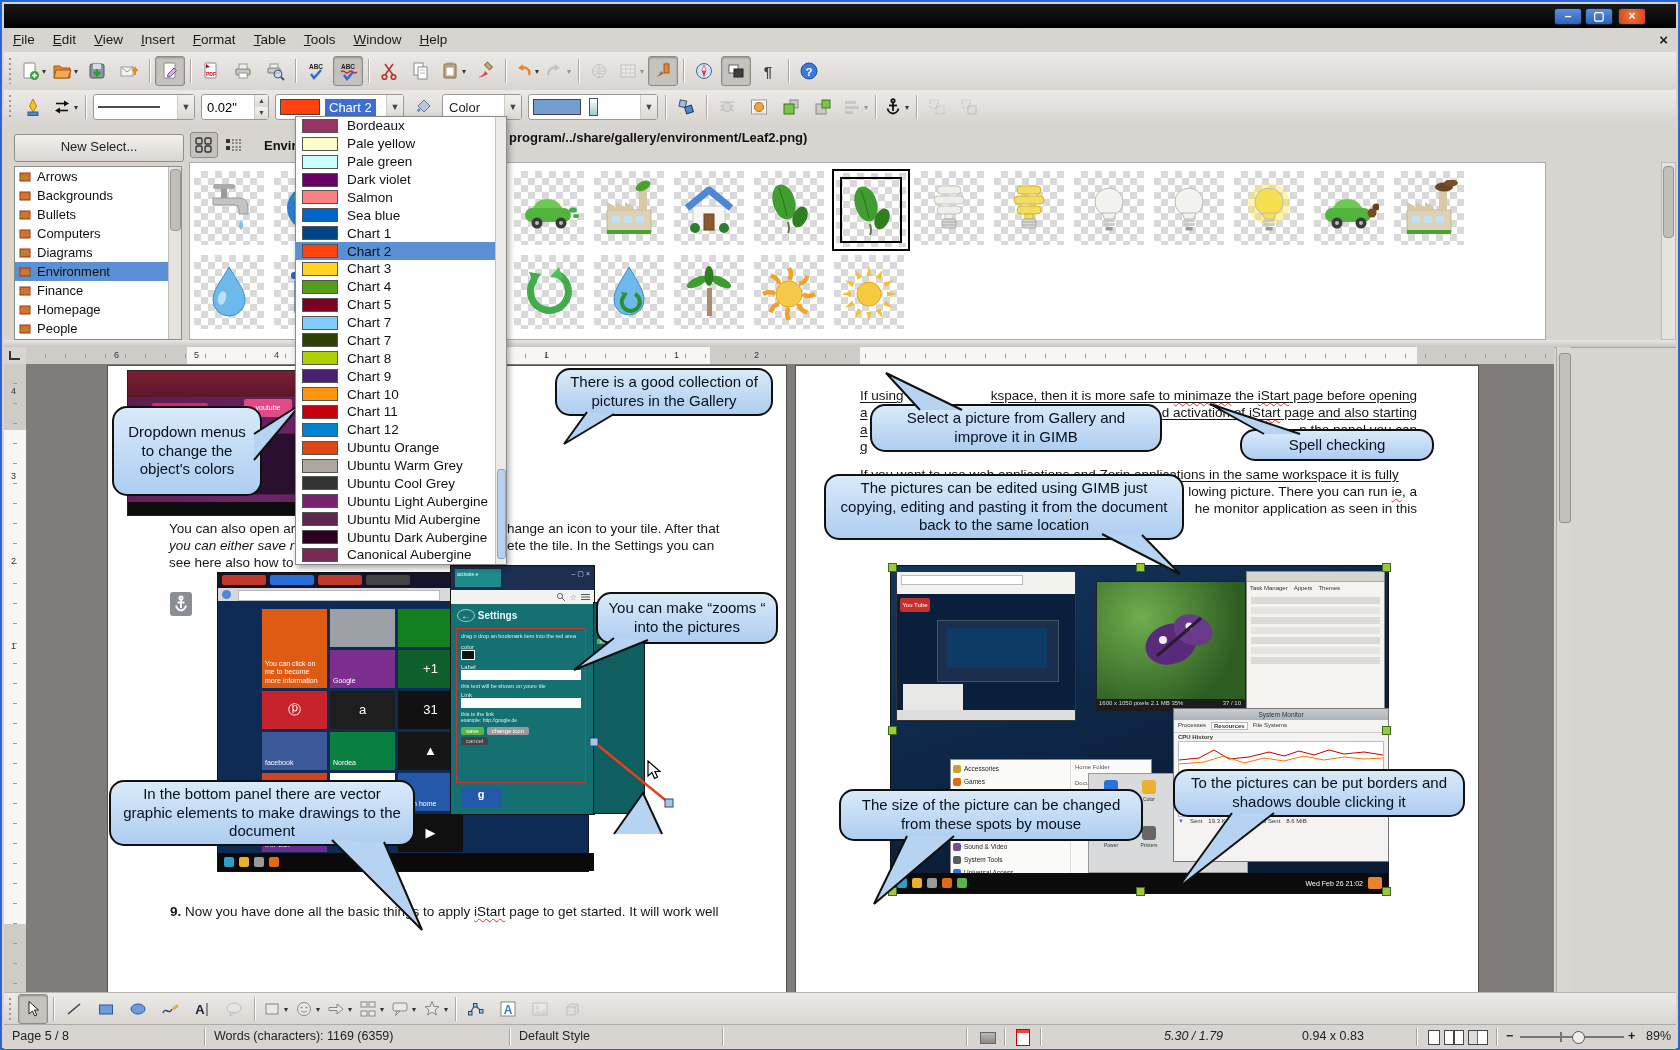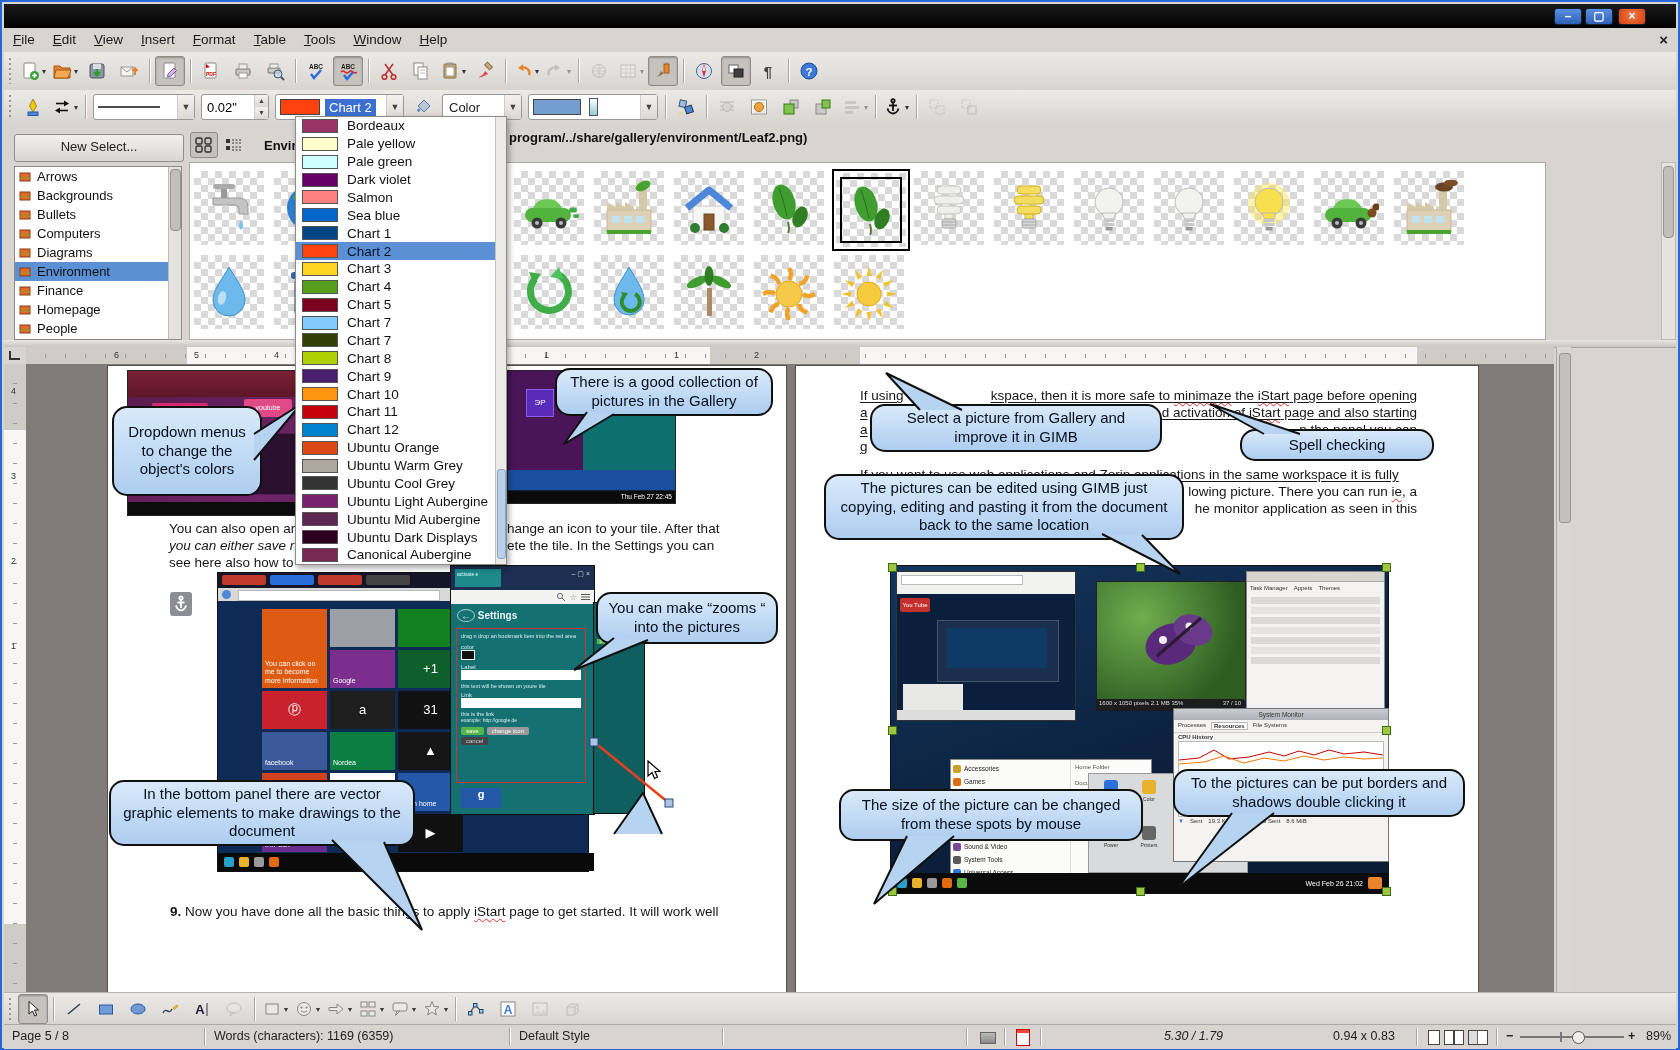--- a/index.html
+++ b/index.html
@@ -804,29 +804,20 @@
   <div id="docclip">
       <div class="page" style="left: 81px; width: 680px;"></div>
       <div class="page" style="left: 769px; width: 684px;"></div>
       <div class="abs" style="left: 101px; top: 6px; width: 356px; height: 144px; background: linear-gradient(140deg, rgb(90, 27, 78) 0%, rgb(110, 36, 104) 55%, rgb(60, 18, 56) 100%); border: 1px solid rgb(34, 34, 34);">
         <div class="abs" style="left: 0px; top: 0px; width: 100%; height: 26px; background: linear-gradient(rgb(122, 31, 55), rgb(94, 23, 40));"></div>
         <div class="abs" style="left: 24px; top: 32px; width: 56px; height: 22px; background: rgb(209, 42, 110); border-radius: 2px; color: rgb(255, 255, 255); font-size: 7px; text-align: center; line-height: 22px;">youtube</div>
         <div class="abs" style="left: 116px; top: 28px; width: 48px; height: 18px; background: rgb(224, 74, 134); border-radius: 2px; color: rgb(255, 255, 255); font-size: 7px; text-align: center; line-height: 18px;">youtube</div>
         <div class="abs" style="left: 40px; top: 62px; width: 220px; height: 60px; background: rgb(43, 15, 46); border: 1px solid rgb(80, 32, 78);"></div>
         <div class="abs" style="left: 0px; bottom: 0px; width: 100%; height: 13px; background: rgb(12, 12, 12);"></div>
       </div>
-      <div class="abs" style="left: 481px; top: 6px; width: 167px; height: 132px; border: 1px solid rgb(34, 34, 34); background: rgb(17, 34, 51);">
-        <div class="abs" style="left: 0px; top: 0px; width: 45%; height: 75%; background: rgb(74, 20, 88);"></div>
-        <div class="abs" style="left: 45%; top: 0px; width: 55%; height: 75%; background: rgb(14, 111, 111);"></div>
-        <div class="abs" style="left: 0px; top: 75%; width: 100%; height: 15%; background: rgb(26, 79, 160);"></div>
-        <div class="abs" style="left: 18px; top: 18px; width: 26px; height: 26px; background: rgb(90, 43, 184); border: 1px solid rgb(138, 90, 232); color: rgb(255, 255, 255); font-size: 8px; text-align: center; line-height: 26px;">ЭΡ</div>
-        <div class="abs" style="left: 0px; bottom: 0px; width: 100%; height: 12px; background: rgb(11, 11, 11);">
-          <div class="tinytxt" style="right: 3px; top: 2px; font-size: 6.5px;">Thu Feb 27 22:45</div>
-        </div>
-      </div>
       <div class="dline" style="left: 143px; top: 156px;">You can also open ar</div>
       <div class="dline" style="left: 143px; top: 173px; font-style: italic;">you can either save r</div>
       <div class="dline" style="left: 143px; top: 190px;">see here also how to</div>
       <div class="dline" style="left: 481px; top: 156px;">hange an icon to your tile. After that</div>
       <div class="dline" style="left: 481px; top: 173px;">ete the tile. In the Settings you can</div>
       <div class="dline" style="left: 144px; top: 539px;"><b>9.</b> Now you have done all the basic things to apply <span class="sq">iStart</span> page to get started. It will work well</div>
       <div class="abs" style="left: 144px; top: 228px; width: 22px; height: 24px; background: rgb(139, 143, 148); border-radius: 3px; display: flex; align-items: center; justify-content: center;">
         <svg width="16" height="18" viewBox="0 0 16 18">
           <g stroke="#fff" stroke-width="1.8" fill="none">
             <circle cx="8" cy="3" r="1.6"></circle>
@@ -1203,21 +1194,21 @@
     <span class="stext" style="left:210px;">Words (characters): 1169 (6359)</span>
     <span class="ssep" style="left:505px;"></span>
     <span class="stext" style="left:515px;">Default Style</span>
     <span class="ssep" style="left:718px;"></span>
     <span class="ssep" style="left:962px;"></span>
     <span style="position:absolute;left:976px;top:7px;width:14px;height:10px;background:linear-gradient(#bbb,#888);border:1px solid #666;"></span>
     <span class="ssep" style="left:1000px;"></span>
     <span style="position:absolute;left:1012px;top:4px;width:12px;height:15px;background:#fff;border:1px solid #c00;box-shadow:inset 0 3px 0 #e44;"></span>
     <span class="ssep" style="left:1036px;"></span>
     <span class="stext" style="left:1160px;font-style:italic;">5.30 / 1.79</span>
-    <span class="stext" style="left:1298px;margin-left:31px;">0.94 x 0.83</span>
+    <span class="stext" style="left:1298px;">0.94 x 0.83</span>
     <span class="ssep" style="left:1412px;"></span>
     <span style="position:absolute;left:1424px;top:5px;width:10px;height:13px;border:1px solid #444;background:#fff;"></span>
     <span style="position:absolute;left:1440px;top:5px;width:18px;height:13px;border:1px solid #444;background:linear-gradient(90deg,#fff 45%,#444 45%,#444 55%,#fff 55%);"></span>
     <span style="position:absolute;left:1464px;top:5px;width:18px;height:13px;border:1px solid #444;background:linear-gradient(90deg,#ddd 45%,#444 48%,#444 52%,#fff 52%);"></span>
     <span class="ssep" style="left:1492px;"></span>
     <span class="stext" style="left:1502px;font-weight:bold;">−</span>
     <span style="position:absolute;left:1516px;top:11px;width:104px;height:2px;background:#777;"></span>
     <span style="position:absolute;left:1556px;top:7px;width:2px;height:10px;background:#777;"></span>
     <span style="position:absolute;left:1568px;top:6px;width:11px;height:11px;border-radius:50%;background:#eee;border:1px solid #555;"></span>
     <span class="stext" style="left:1624px;font-weight:bold;">+</span>
@@ -1313,21 +1304,21 @@
       <div class="ditem">
         <span class="sw" style="background:#77216F"></span>
         <span>Ubuntu Light Aubergine</span>
       </div>
       <div class="ditem">
         <span class="sw" style="background:#5E2750"></span>
         <span>Ubuntu Mid Aubergine</span>
       </div>
       <div class="ditem">
         <span class="sw" style="background:#2C001E"></span>
-        <span>Ubuntu Dark Displays</span>
+        <span>Ubuntu Dark Aubergine</span>
       </div>
       <div class="ditem">
         <span class="sw" style="background:#772953"></span>
         <span>Canonical Aubergine</span>
       </div>
       <div id="ddscroll">
         <div id="ddthumb"></div>
       </div>
     </div>
 

